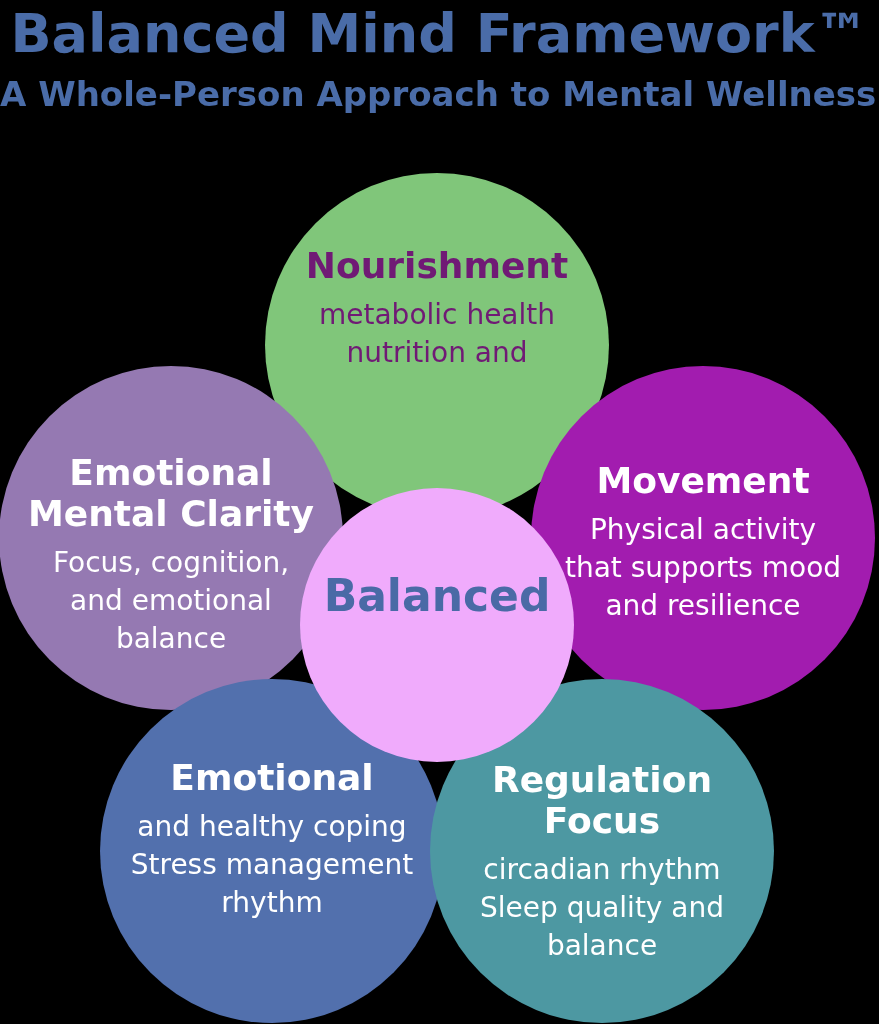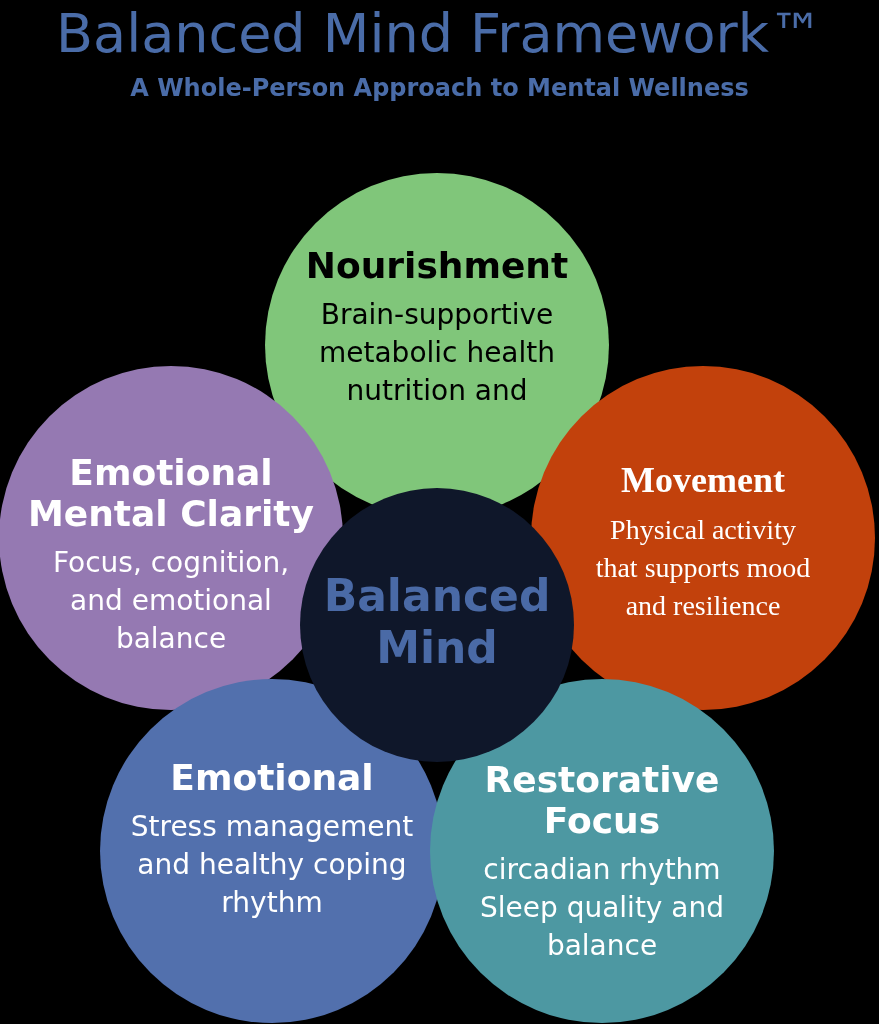--- a/index.html
+++ b/index.html
@@ -16,31 +16,30 @@
     background: #000000;
     font-family: "DejaVu Sans", "Liberation Sans", sans-serif;
   }
   .diagram-title {
     position: absolute;
     top: 2px;
     left: 0;
     width: 100%;
     text-align: center;
     font-size: 54px;
-    font-weight: 400;
+    font-weight: 700;
     letter-spacing: 0px;
     white-space: nowrap;
   }
   .diagram-subtitle {
     position: absolute;
     top: 74px;
     left: 0;
     width: 100%;
-    text-align: center;
-    font-size: 24px;
+    font-size: 34px;
     font-weight: 600;
     white-space: nowrap;
   }
   .petal {
     position: absolute;
     width: 344px;
     height: 344px;
     border-radius: 50%;
     color: #ffffff;
   }
@@ -93,87 +92,85 @@
   }
 </style>
 </head>
 <body>
 
 <div class="stage" style="background: rgb(0, 0, 0);">
 
   <div class="diagram-title" style="color: rgb(74, 108, 168);">Balanced Mind Framework™</div>
   <div class="diagram-subtitle" style="color: rgb(74, 108, 168);">A Whole-Person Approach to Mental Wellness</div>
 
-  <div class="petal petal-nourishment" style="background: rgb(128, 198, 122); color: #000000;">
+  <div class="petal petal-nourishment" style="background: rgb(128, 198, 122); color: #701a75;">
     <div class="petal-text">
       <div class="petal-title">
         <div>Nourishment</div>
       </div>
       <div class="petal-desc">
-        <div>Brain-supportive</div>
         <div>metabolic health</div>
         <div>nutrition and</div>
       </div>
     </div>
   </div>
 
   <div class="petal petal-clarity" style="background: rgb(149, 121, 178); color: rgb(255, 255, 255);">
     <div class="petal-text">
       <div class="petal-title">
         <div>Emotional</div>
         <div>Mental Clarity</div>
       </div>
       <div class="petal-desc">
         <div>Focus, cognition,</div>
         <div>and emotional</div>
         <div>balance</div>
       </div>
     </div>
   </div>
 
-  <div class="petal petal-movement" style="background: #c2410c; color: rgb(255, 255, 255); font-family: Liberation Serif, serif;">
+  <div class="petal petal-movement" style="background: #a21caf; color: rgb(255, 255, 255);">
     <div class="petal-text">
       <div class="petal-title">
         <div>Movement</div>
       </div>
       <div class="petal-desc">
         <div>Physical activity</div>
         <div>that supports mood</div>
         <div>and resilience</div>
       </div>
     </div>
   </div>
 
   <div class="petal petal-regulation" style="background: rgb(82, 112, 173); color: rgb(255, 255, 255);">
     <div class="petal-text">
       <div class="petal-title">
         <div>Emotional</div>
       </div>
       <div class="petal-desc">
+        <div>and healthy coping</div>
         <div>Stress management</div>
-        <div>and healthy coping</div>
         <div>rhythm</div>
       </div>
     </div>
   </div>
 
   <div class="petal petal-sleep" style="background: rgb(77, 152, 162); color: rgb(255, 255, 255);">
     <div class="petal-text">
       <div class="petal-title">
-        <div>Restorative</div>
+        <div>Regulation</div>
         <div>Focus</div>
       </div>
       <div class="petal-desc">
         <div>circadian rhythm</div>
         <div>Sleep quality and</div>
         <div>balance</div>
       </div>
     </div>
   </div>
 
-  <div class="center-circle" style="background: #0f172a; color: rgb(74, 106, 166);">
+  <div class="center-circle" style="background: #f0abfc; color: rgb(74, 106, 166);">
     <div class="center-label">
       <div>Balanced</div>
-      <div>Mind</div>
     </div>
   </div>
 
 </div>
 
 </body></html>

